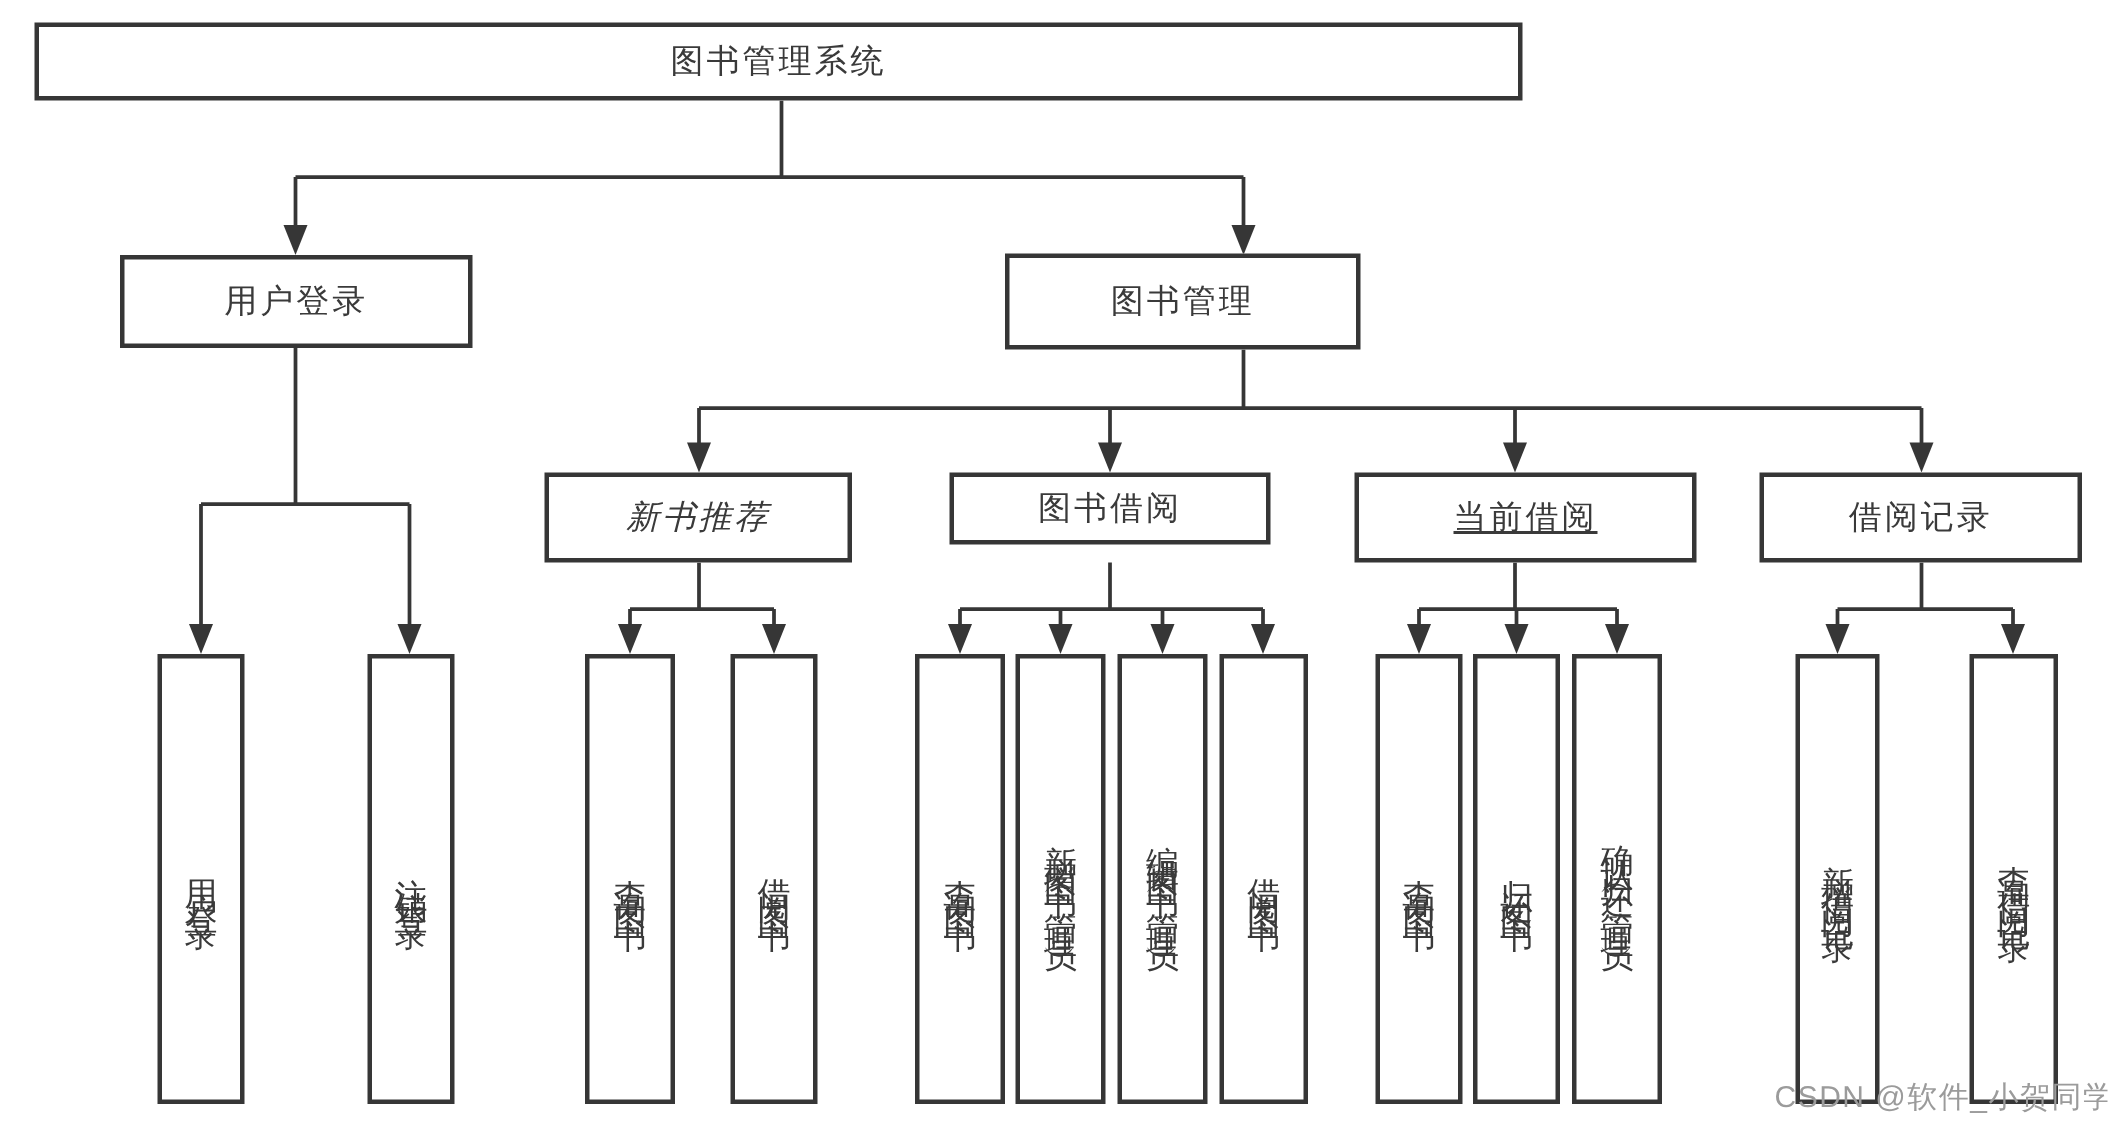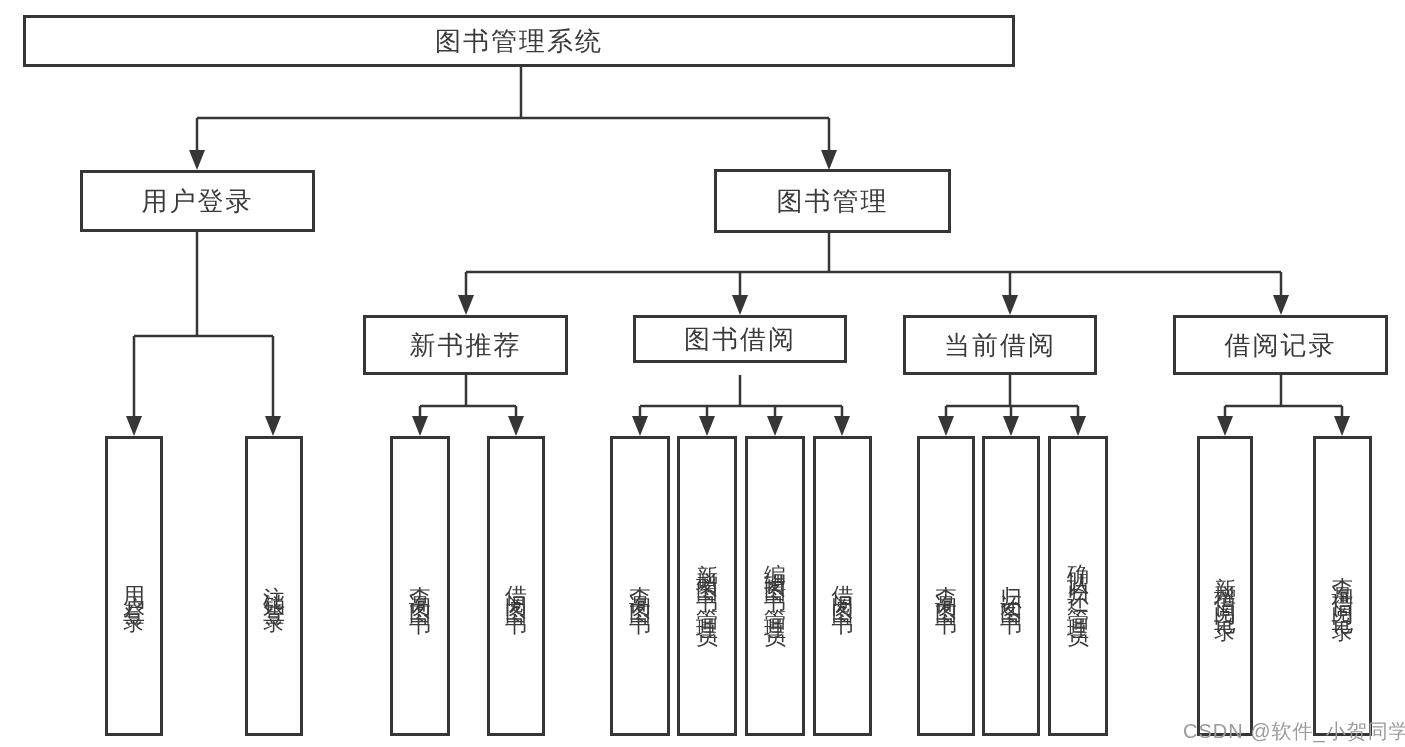--- a/index.html
+++ b/index.html
@@ -6,21 +6,21 @@
   body{
     width:1405px;height:747px;position:relative;background:#ffffff;
     font-family:"Liberation Sans","DejaVu Sans",sans-serif;
     overflow:hidden;
   }
   #connectors{position:absolute;left:0;top:0;width:1405px;height:747px;}
   .node{
     position:absolute;box-sizing:border-box;
     border:3px solid #363636;background:#ffffff;
     display:flex;align-items:center;justify-content:center;
-    color:#3a3a3a;font-size:26px;letter-spacing:2px;
+    color:#3a3a3a;font-size:22px;letter-spacing:2px;
     z-index:2;
   }
   .vnode{
     writing-mode:vertical-rl;text-orientation:mixed;
     letter-spacing:9px;font-size:22px;
   }
   .watermark{
     position:absolute;z-index:3;
     color:#9b9b9b;font-size:20px;letter-spacing:1px;white-space:nowrap;
   }
@@ -90,25 +90,25 @@
     <polygon points="1003,416 1019,416 1011,436"></polygon>
     <polygon points="1070,416 1086,416 1078,436"></polygon>
     <polygon points="1217,416 1233,416 1225,436"></polygon>
     <polygon points="1334,416 1350,416 1342,436"></polygon>
   </g>
 </svg>
 
 <div class="node" style="left:23px;top:15px;width:992px;height:52px;">图书管理系统</div>
 
 <div class="node" style="left:80px;top:170px;width:235px;height:62px;">用户登录</div>
-<div class="node" style="left:714px;top:169px;width:237px;height:64px;">图书管理</div>
+<div class="node" style="left:670px;top:169px;width:237px;height:64px;">图书管理</div>
 
-<div class="node" style="left:363px;top:315px;width:205px;height:60px;">新书推荐</div>
+<div class="node" style="left:363px;top:315px;width:205px;height:60px;font-style:italic;">新书推荐</div>
 <div class="node" style="left:633px;top:315px;width:214px;height:48px;">图书借阅</div>
-<div class="node" style="left:903px;top:315px;width:194px;height:60px;">当前借阅</div>
+<div class="node" style="left:903px;top:315px;width:228px;height:60px;text-decoration:underline;">当前借阅</div>
 <div class="node" style="left:1173px;top:315px;width:215px;height:60px;">借阅记录</div>
 
 <div class="node vnode" style="left:105px;top:436px;width:58px;height:300px;">用户登录</div>
 <div class="node vnode" style="left:245px;top:436px;width:58px;height:300px;">注销登录</div>
 
 <div class="node vnode" style="left:390px;top:436px;width:60px;height:300px;">查询图书</div>
 <div class="node vnode" style="left:487px;top:436px;width:58px;height:300px;">借阅图书</div>
 
 <div class="node vnode" style="left:610px;top:436px;width:60px;height:300px;">查询图书</div>
 <div class="node vnode" style="left:677px;top:436px;width:60px;height:300px;">新增图书（管理员）</div>

